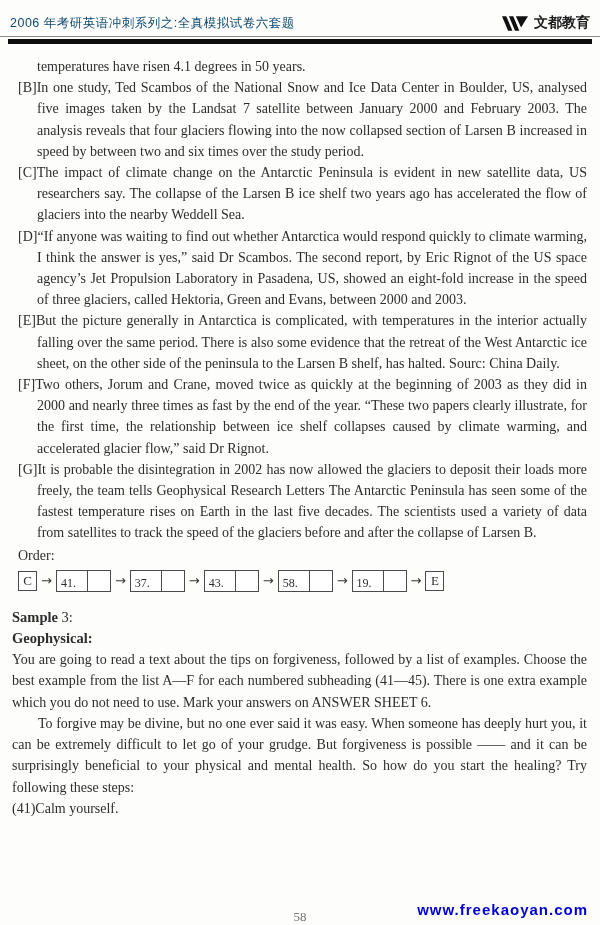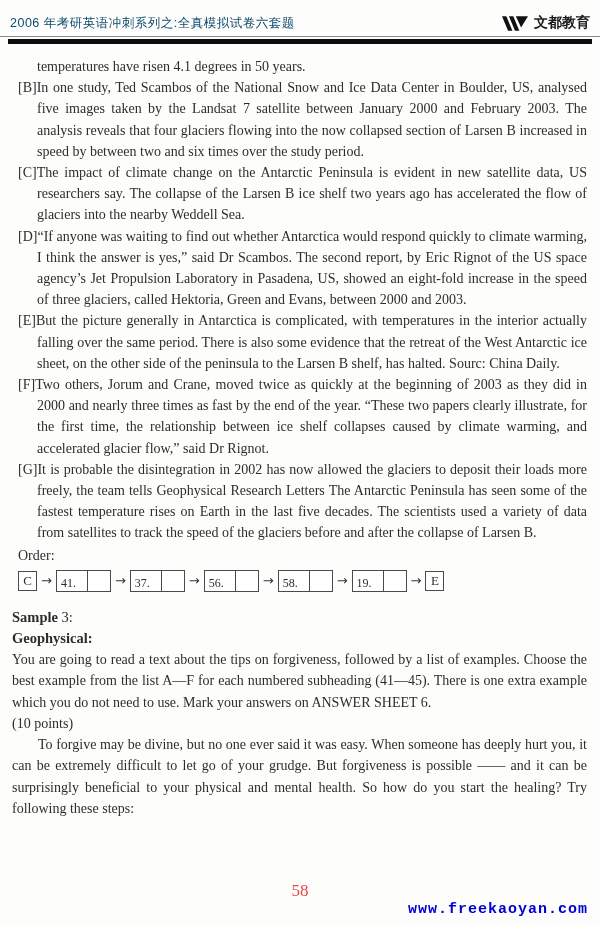--- a/index.html
+++ b/index.html
@@ -69,27 +69,27 @@
     padding: 0 4px; line-height: 22px;
   }
   
   .sample { margin: 14px 0 0 -6px; }
   .heading-line { font-size: 14.5px; }
   .bold { font-weight: bold; }
   .just { text-align: justify; }
   .first-indent { text-indent: 26px; }
   
   .page-number {
-    position: absolute; bottom: 24px; left: 50%;
+    position: absolute; bottom: 0; left: 50%;
     transform: translateX(-50%);
-    font-size: 17px; color: #ef4444;
+    font-size: 13px; color: #737373;
   }
   .footer-url {
     position: absolute; bottom: 7px; right: 12px;
-    font-family: Liberation Mono, monospace;
+    font-family: Liberation Sans, sans-serif;
     font-weight: bold; font-size: 15px; letter-spacing: 1px;
     color: #0000d6;
   }
   .wlogo { display: block; }
 </style>
 </head>
 <body>
 
 <div class="page">
 
@@ -136,21 +136,21 @@
         </span>
       <span class="arrow">→</span>
 
       <span class="slot-box">
           <span class="slot-num">37.</span>
           <span class="slot-blank"></span>
         </span>
       <span class="arrow">→</span>
 
       <span class="slot-box">
-          <span class="slot-num">56.</span>
+          <span class="slot-num">43.</span>
           <span class="slot-blank"></span>
         </span>
       <span class="arrow">→</span>
 
       <span class="slot-box">
           <span class="slot-num">58.</span>
           <span class="slot-blank"></span>
         </span>
       <span class="arrow">→</span>
 
@@ -160,22 +160,22 @@
         </span>
       <span class="arrow">→</span>
 
       <span class="term-box">E</span>
     </div>
 
     <div class="sample">
       <p class="heading-line"><span class="bold">Sample</span><span> 3:</span></p>
       <p class="heading-line bold">Geophysical:</p>
       <p class="just">You are going to read a text about the tips on forgiveness, followed by a list of examples.  Choose the best example from the list A—F for each numbered subheading (41—45).  There is one extra example which you do not need to use.  Mark your answers on ANSWER SHEET 6.</p>
-      <p>(10 points)</p>
       <p class="just first-indent">To forgive may be divine, but no one ever said it was easy.  When someone has deeply hurt you, it can be extremely difficult to let go of your grudge.  But forgiveness is possible —— and it can be surprisingly beneficial to your physical and mental health.  So how do you start the healing? Try following these steps:</p>
+      <p>(41)Calm yourself.</p>
     </div>
 
   </div>
 
   <span class="page-number">58</span>
   <span class="footer-url">www.freekaoyan.com</span>
 
 </div>
 
 </body></html>

